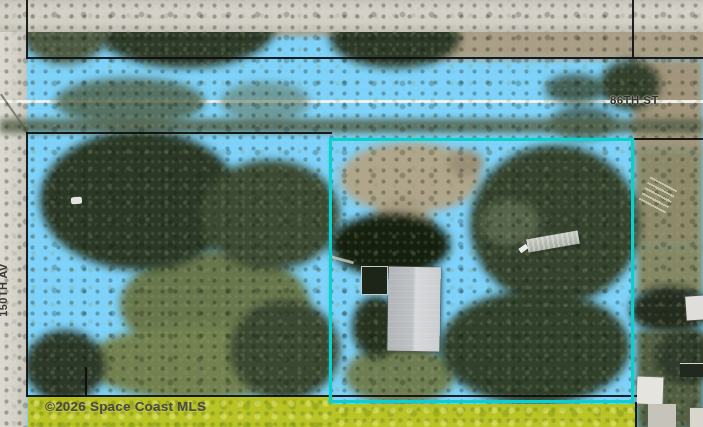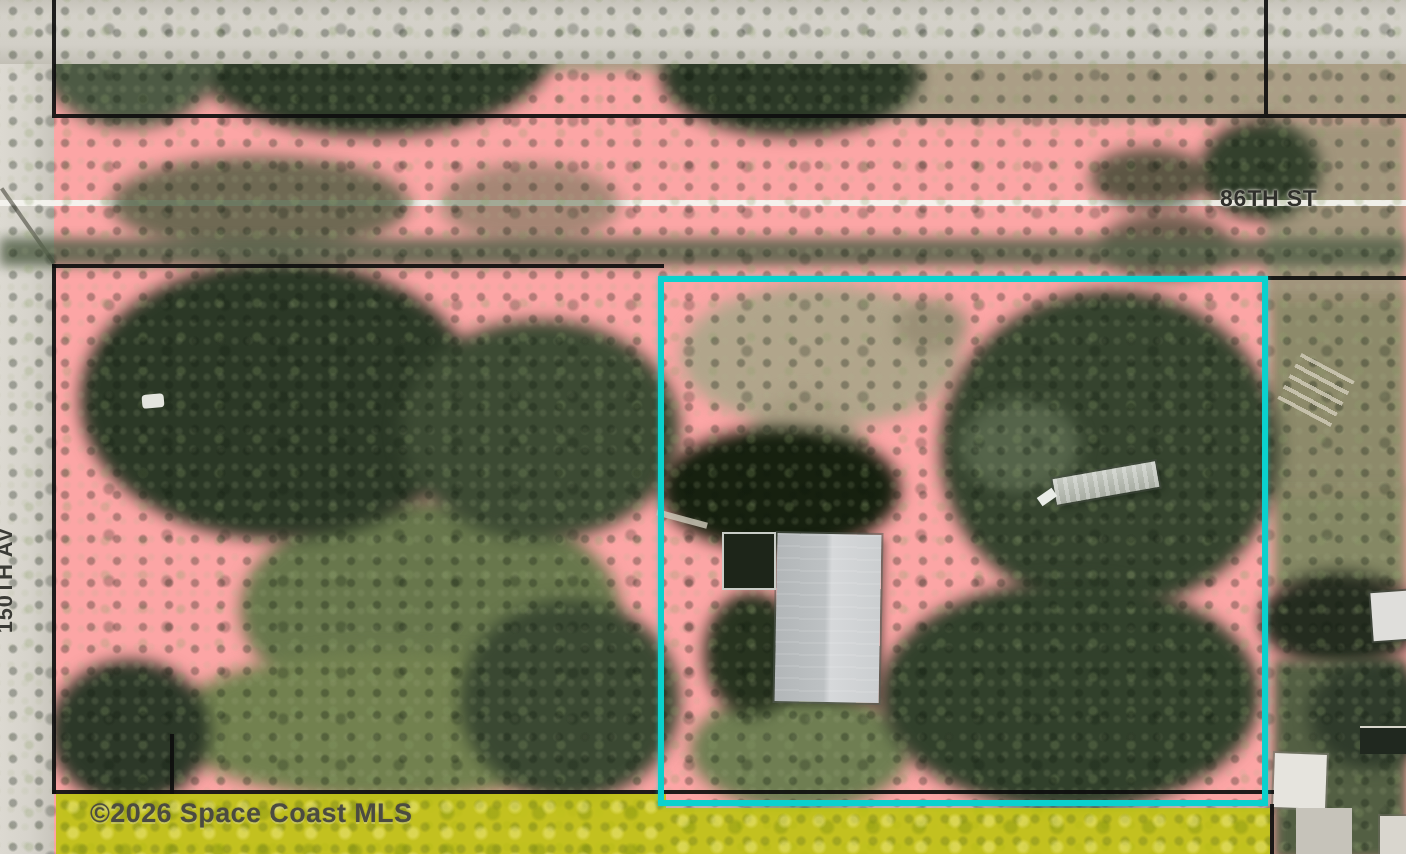--- a/index.html
+++ b/index.html
@@ -1,18 +1,18 @@
 <!DOCTYPE html>
 <html><head>
 <meta charset="utf-8">
 <style>
   html,body{margin:0;padding:0;background:#222;}
   .canvas{
     position:relative; width:703px; height:427px; overflow:hidden;
-    background:#fca5a5; font-family:"Liberation Sans", sans-serif;
+    background:#7dd3fc; font-family:"Liberation Sans", sans-serif;
   }
   .abs{position:absolute;}
   .bl{position:absolute; border-radius:50%; filter:blur(4px);}
   .px{position:absolute; filter:blur(3px);}
   .crisp{position:absolute;}
   
   .speckle{
     position:absolute; inset:0; pointer-events:none;
     background-image:
       radial-gradient(circle, rgba(16,26,14,0.30) 1.5px, transparent 2.6px),

